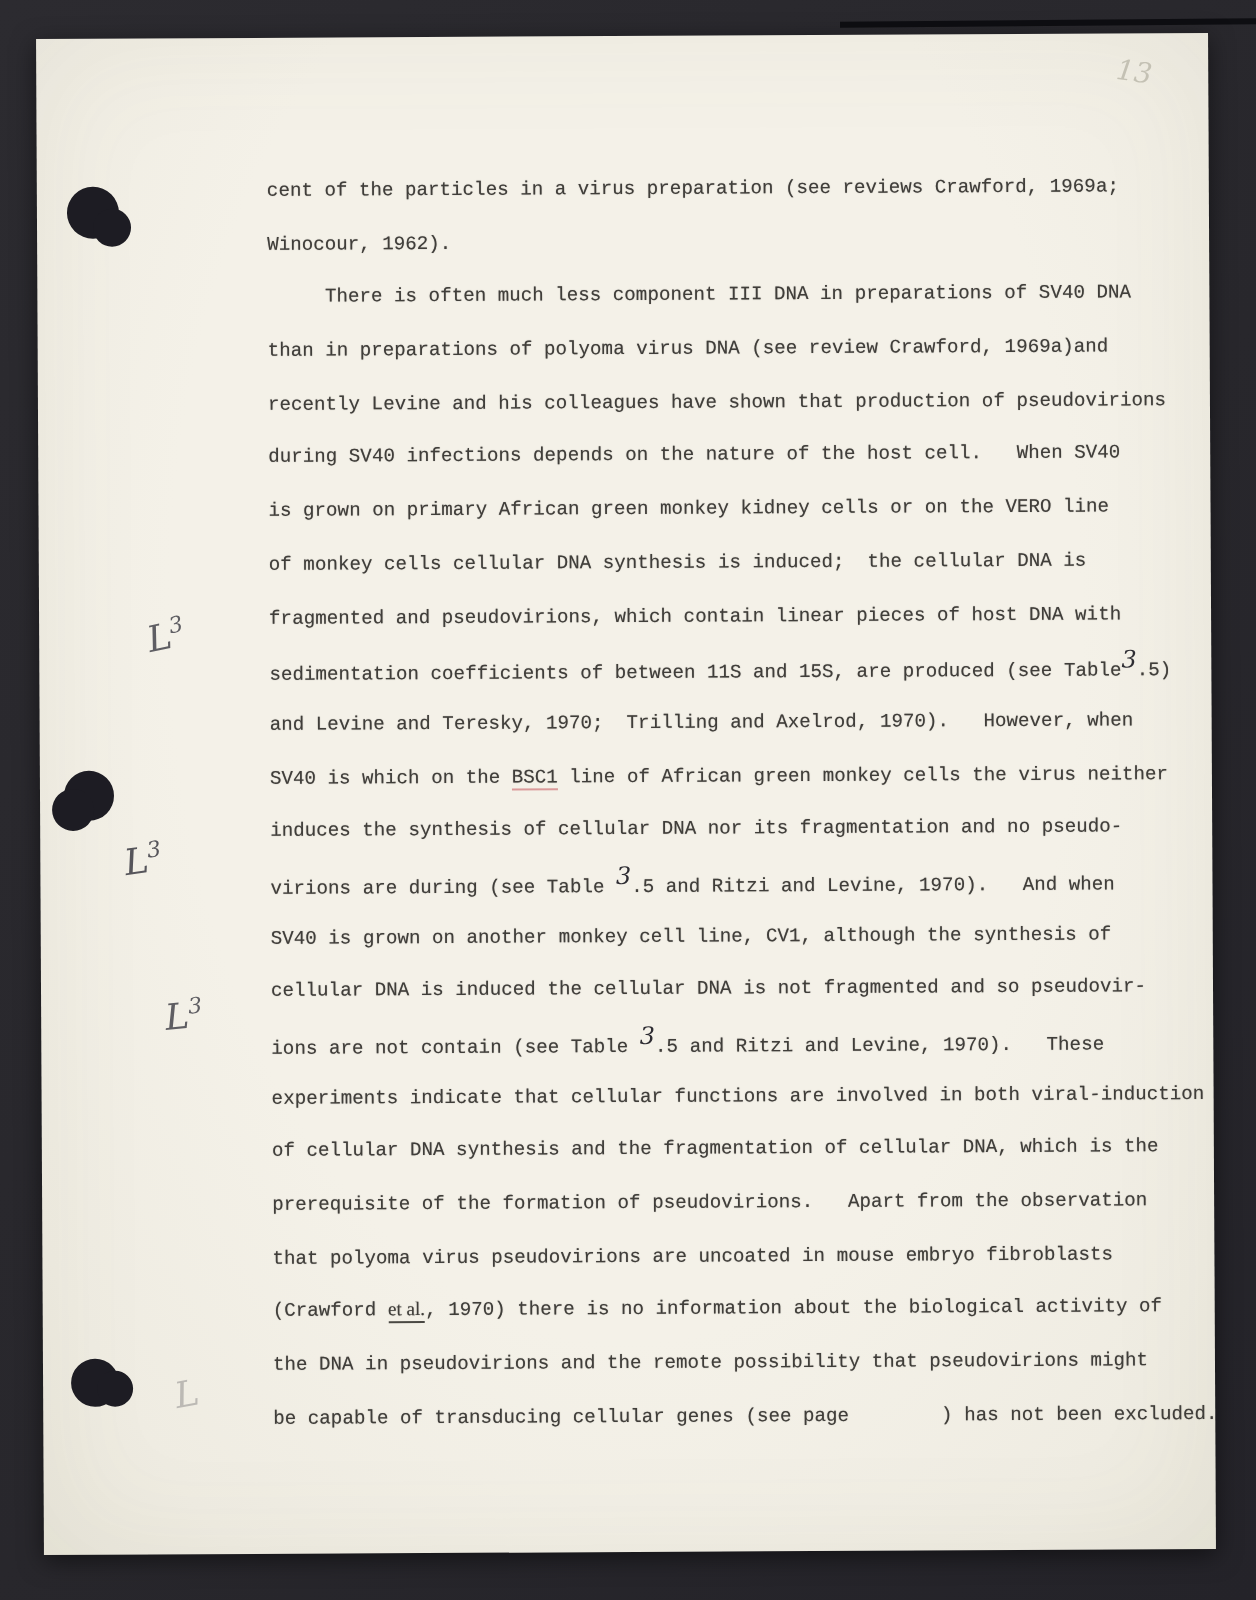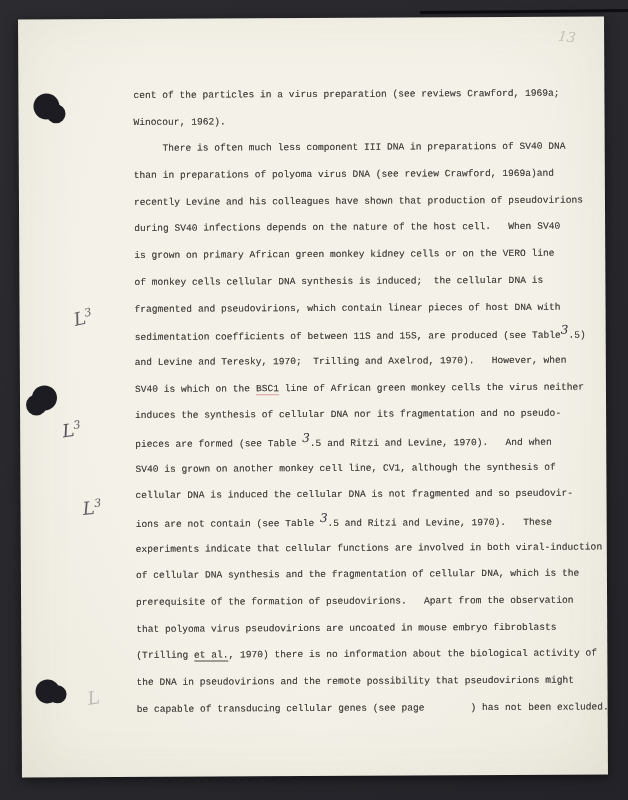--- a/index.html
+++ b/index.html
@@ -49,21 +49,21 @@
   .seg-h3 {
     font-family: "DejaVu Serif", serif;
     font-style: italic;
     font-size: 12px;
     position: relative;
     top: -4px;
     color: #2e2d33;
     text-shadow: none;
   }
   .seg-ur { border-bottom: 1.5px solid #da9a9a; }
-  .seg-ub { border-bottom: 1px solid #4a4843; }
+  .seg-ub { border-bottom: 1px solid #4a4843; font-family: Liberation Serif, serif; }
   
   .margin-mark {
     position: absolute;
     font-family: "DejaVu Serif", serif;
     font-style: italic;
     color: #46454c;
   }
   .mm-main { font-size: 18px; }
   .mm-sup  { font-size: 11px; vertical-align: 7px; }
   
@@ -123,26 +123,26 @@
         <div class="tline"><span>than in preparations of polyoma virus DNA (see review Crawford, 1969a)and</span></div>
         <div class="tline"><span>recently Levine and his colleagues have shown that production of pseudovirions</span></div>
         <div class="tline"><span>during SV40 infections depends on the nature of the host cell.   When SV40</span></div>
         <div class="tline"><span>is grown on primary African green monkey kidney cells or on the VERO line</span></div>
         <div class="tline"><span>of monkey cells cellular DNA synthesis is induced;  the cellular DNA is</span></div>
         <div class="tline"><span>fragmented and pseudovirions, which contain linear pieces of host DNA with</span></div>
         <div class="tline"><span>sedimentation coefficients of between 11S and 15S, are produced (see Table</span><span class="seg-h3">3</span><span>.5)</span></div>
         <div class="tline"><span>and Levine and Teresky, 1970;  Trilling and Axelrod, 1970).   However, when</span></div>
         <div class="tline"><span>SV40 is which on the </span><span class="seg-ur">BSC1</span><span> line of African green monkey cells the virus neither</span></div>
         <div class="tline"><span>induces the synthesis of cellular DNA nor its fragmentation and no pseudo-</span></div>
-        <div class="tline"><span>pieces are formed (see Table </span><span class="seg-h3">3</span><span>.5 and Ritzi and Levine, 1970).   And when</span></div>
+        <div class="tline"><span>virions are during (see Table </span><span class="seg-h3">3</span><span>.5 and Ritzi and Levine, 1970).   And when</span></div>
         <div class="tline"><span>SV40 is grown on another monkey cell line, CV1, although the synthesis of</span></div>
         <div class="tline"><span>cellular DNA is induced the cellular DNA is not fragmented and so pseudovir-</span></div>
         <div class="tline"><span>ions are not contain (see Table </span><span class="seg-h3">3</span><span>.5 and Ritzi and Levine, 1970).   These</span></div>
         <div class="tline"><span>experiments indicate that cellular functions are involved in both viral-induction</span></div>
         <div class="tline"><span>of cellular DNA synthesis and the fragmentation of cellular DNA, which is the</span></div>
         <div class="tline"><span>prerequisite of the formation of pseudovirions.   Apart from the observation</span></div>
         <div class="tline"><span>that polyoma virus pseudovirions are uncoated in mouse embryo fibroblasts</span></div>
-        <div class="tline"><span>(Trilling </span><span class="seg-ub">et al.</span><span>, 1970) there is no information about the biological activity of</span></div>
+        <div class="tline"><span>(Crawford </span><span class="seg-ub">et al.</span><span>, 1970) there is no information about the biological activity of</span></div>
         <div class="tline"><span>the DNA in pseudovirions and the remote possibility that pseudovirions might</span></div>
         <div class="tline"><span>be capable of transducing cellular genes (see page        ) has not been excluded.</span></div>
       </div>
   </div>
 </div>
 
 </body></html>

